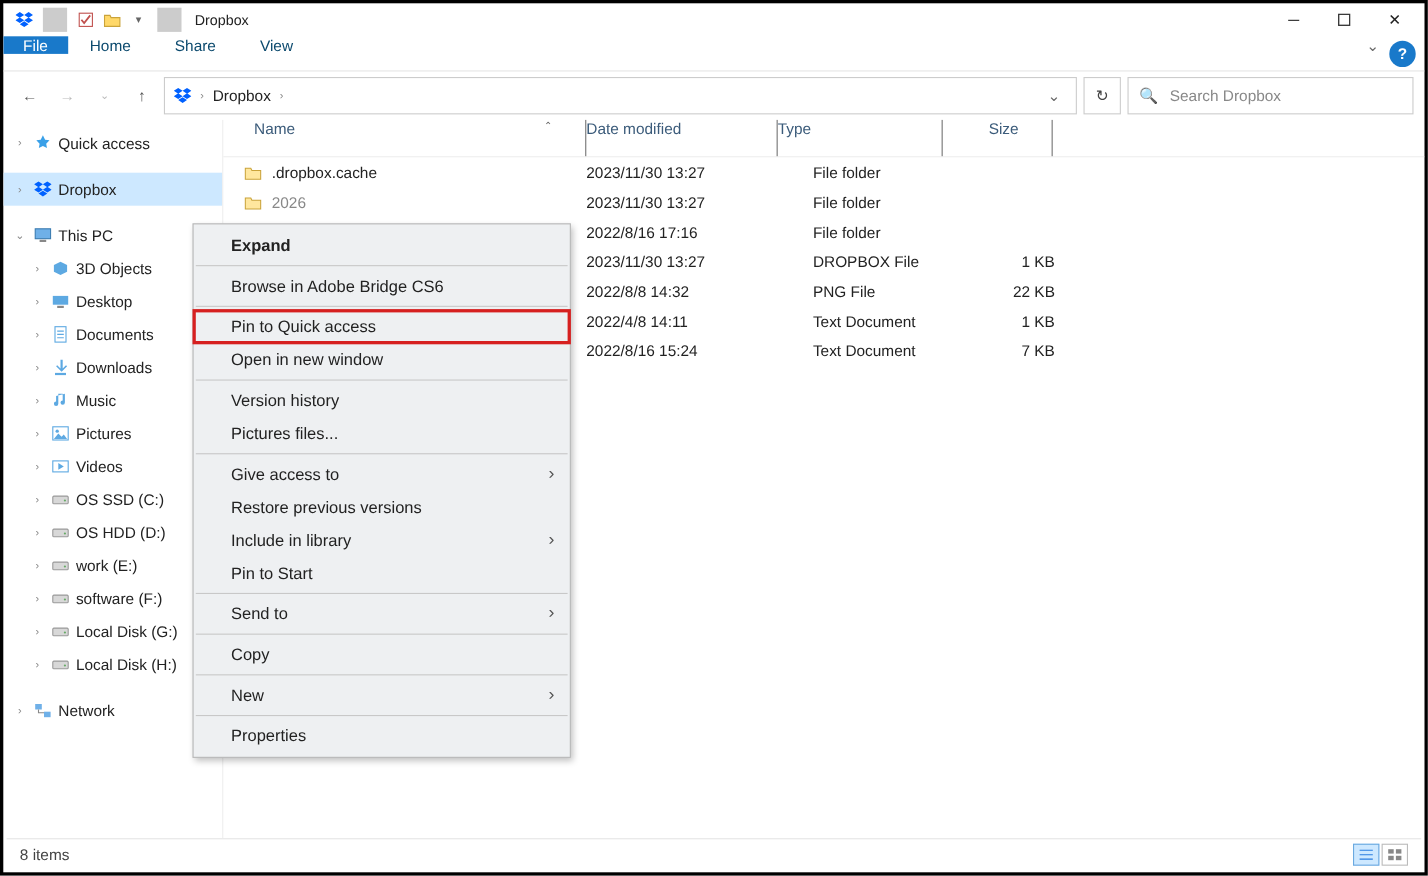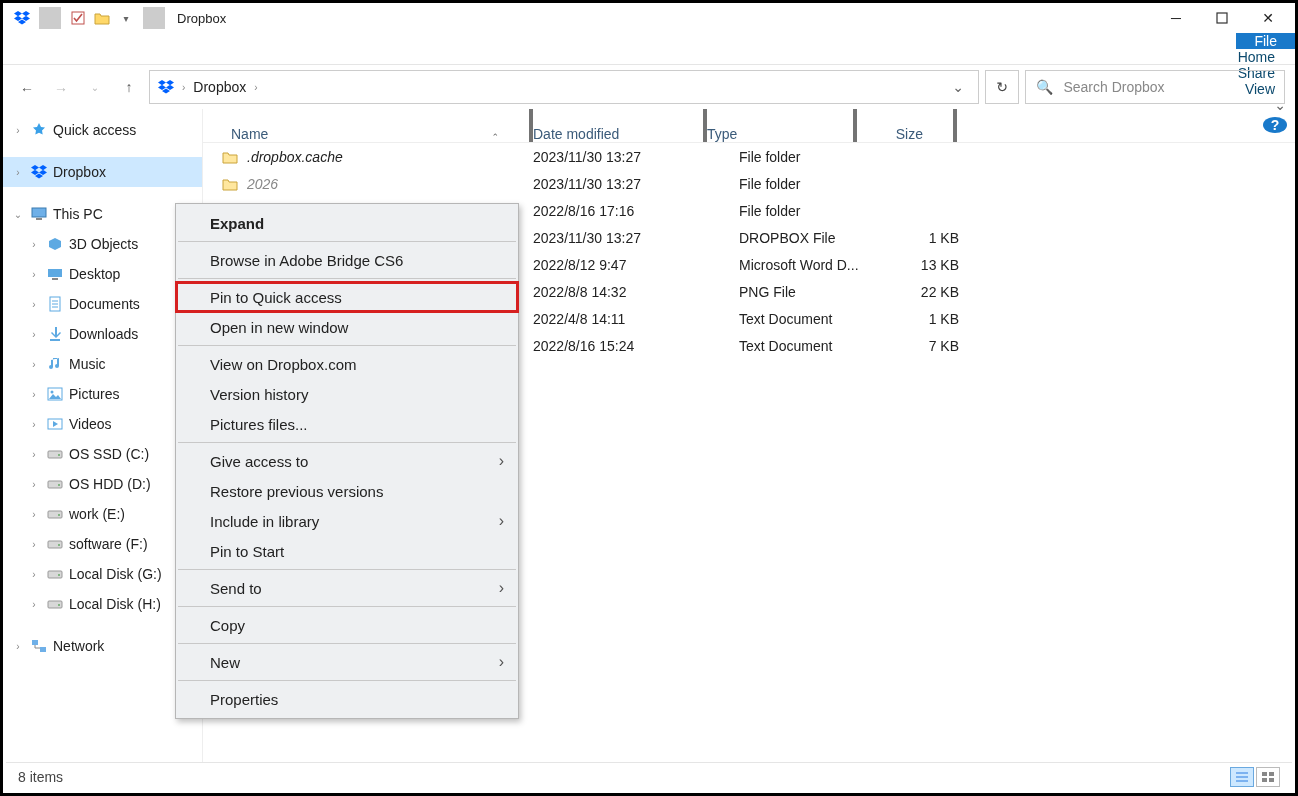--- a/index.html
+++ b/index.html
@@ -8,21 +8,21 @@
 
 .titlebar { height: 30px; display: flex; align-items: center; padding: 0 4px; }
 .titlebar .qa-icons { display: flex; align-items: center; gap: 2px; padding-left: 4px; }
 .titlebar .qa-icons span { width: 22px; height: 22px; display:flex; align-items:center; justify-content:center; }
 .titlebar .sep { width:1px; height:18px; background:#ccc; margin:0 4px; }
 .titlebar .title { margin-left: 8px; font-size: 13px; }
 .titlebar .wincontrols { margin-left:auto; display:flex; }
 .titlebar .wincontrols div { width: 46px; height:30px; display:flex; align-items:center; justify-content:center; font-size:14px; }
 
 
-.ribbon { height:32px; display:flex; align-items:flex-end; border-bottom:1px solid #e5e5e5;flex-direction:column; }
+.ribbon { height:32px; display:flex; align-items:flex-start; border-bottom:1px solid #e5e5e5; }
 .ribbon .file-tab { background:#1979ca; color:#fff; padding:0 18px; display:flex; align-items:center; font-size:14px; }
 .ribbon .tab { padding:0 20px; display:flex; align-items:center; font-size:14px; color:#0c4a6e; }
 .ribbon .spacer { flex:1; }
 .ribbon .chev { width:30px; display:flex; align-items:center; justify-content:center; color:#666; }
 .ribbon .help { width:24px; height:24px; border-radius:50%; background:#1979ca; color:#fff; display:flex; align-items:center; justify-content:center; font-weight:bold; margin:4px 8px 0 0; font-size:14px;}
 
 
 .navbar { height:44px; display:flex; align-items:center; padding:6px 10px; gap:6px; }
 .navbar .navbtn { width:28px; height:28px; display:flex; align-items:center; justify-content:center; color:#555; }
 .navbar .navbtn.disabled { color:#bbb; }
@@ -42,25 +42,25 @@
 .tree-item.selected { background:#cde8ff; }
 .tree-gap { height:12px; }
 
 .content { flex:1; display:flex; flex-direction:column; position:relative; }
 .columns { display:flex; height:34px; align-items:center; border-bottom:1px solid #eee; color:#3b5b7a; font-size:14px; }
 .col-name { width:330px; padding-left:28px; display:flex; align-items:center; gap:6px;}
 .col-name .sort { font-size:9px; color:#666; margin-left:auto; margin-right:30px;}
 .col-date { width:174px; }
 .col-type { width:150px; }
 .col-size { width:100px; text-align:right; padding-right:30px;}
-.columns > div { border-right:4px solid #737373; height:100%; display:flex; align-items:flex-end;}
+.columns > div { border-right:1px solid #737373; height:100%; display:flex; align-items:flex-start;}
 .columns > div.col-size { justify-content:flex-end; }
 
 .filerow { display:flex; height:27px; align-items:center; font-size:14px; color:#222; }
-.filerow .c-name { width:330px; padding-left:18px; display:flex; align-items:center; gap:8px;font-style:italic; }
+.filerow .c-name { width:330px; padding-left:18px; display:flex; align-items:center; gap:8px; }
 .filerow .c-name .ficon { width:18px; height:18px; display:flex; align-items:center; justify-content:center; }
 .filerow .c-date { width:174px; }
 .filerow .c-type { width:150px; white-space:nowrap; overflow:hidden; text-overflow:ellipsis;margin-left:32px; }
 .filerow .c-size { width:100px; text-align:right; padding-right:30px; }
 .filerow.cut .c-name { color:#888; }
 
 
 .ctxmenu { position:absolute; left:172px; top:200px; width:344px; background:#eef0f2; border:1px solid #b6b6b6; box-shadow:2px 3px 6px rgba(0,0,0,0.25); padding:4px 0; z-index:100; }
 .ctx-item { height:30px; display:flex; align-items:center; padding:0 14px 0 34px; font-size:15px; color:#222; position:relative; }
 .ctx-item.bold { font-weight:600; }
@@ -378,29 +378,20 @@
           </div>
           <div class="c-date">2023/11/30 13:27</div>
           <div class="c-type">DROPBOX File</div>
           <div class="c-size">1 KB</div>
         </div>
         <div class="filerow">
           <div class="c-name">
             <span class="ficon"></span>
             <span></span>
           </div>
-          <div class="c-date">2022/8/12 9:47</div>
-          <div class="c-type">Microsoft Word D...</div>
-          <div class="c-size">13 KB</div>
-        </div>
-        <div class="filerow">
-          <div class="c-name">
-            <span class="ficon"></span>
-            <span></span>
-          </div>
           <div class="c-date">2022/8/8 14:32</div>
           <div class="c-type">PNG File</div>
           <div class="c-size">22 KB</div>
         </div>
         <div class="filerow">
           <div class="c-name">
             <span class="ficon"></span>
             <span></span>
           </div>
           <div class="c-date">2022/4/8 14:11</div>
@@ -421,21 +412,20 @@
 </div>
 
 <div class="ctxmenu">
   <div class="ctx-item bold">Expand</div>
   <div class="ctx-sep"></div>
   <div class="ctx-item">Browse in Adobe Bridge CS6</div>
   <div class="ctx-sep"></div>
   <div class="ctx-item highlight">Pin to Quick access</div>
   <div class="ctx-item">Open in new window</div>
   <div class="ctx-sep"></div>
-  <div class="ctx-item">View on Dropbox.com</div>
   <div class="ctx-item">Version history</div>
   <div class="ctx-item">Pictures files...</div>
   <div class="ctx-sep"></div>
   <div class="ctx-item">
       <span>Give access to</span>
       <span class="subarrow">›</span>
     </div>
   <div class="ctx-item">Restore previous versions</div>
   <div class="ctx-item">
       <span>Include in library</span>

